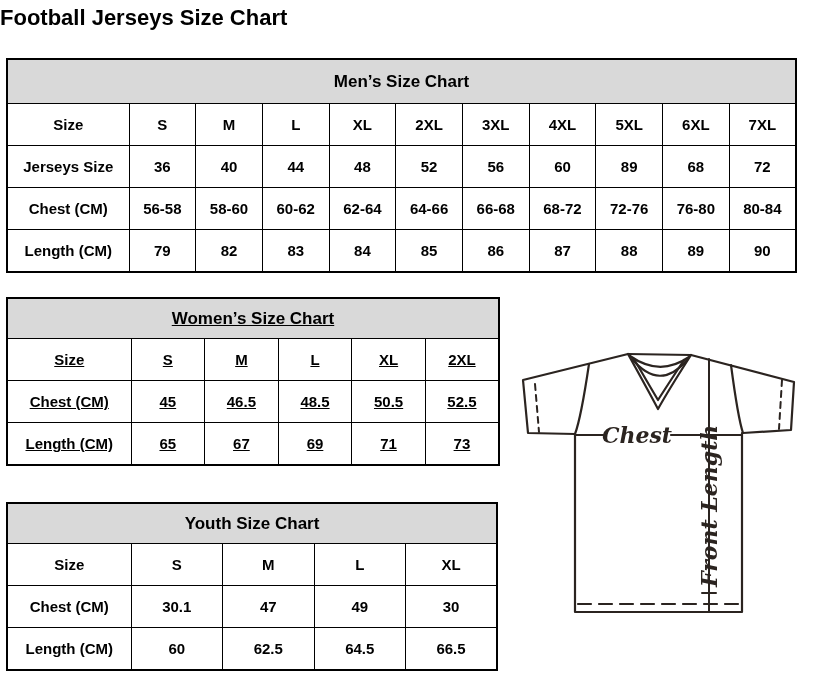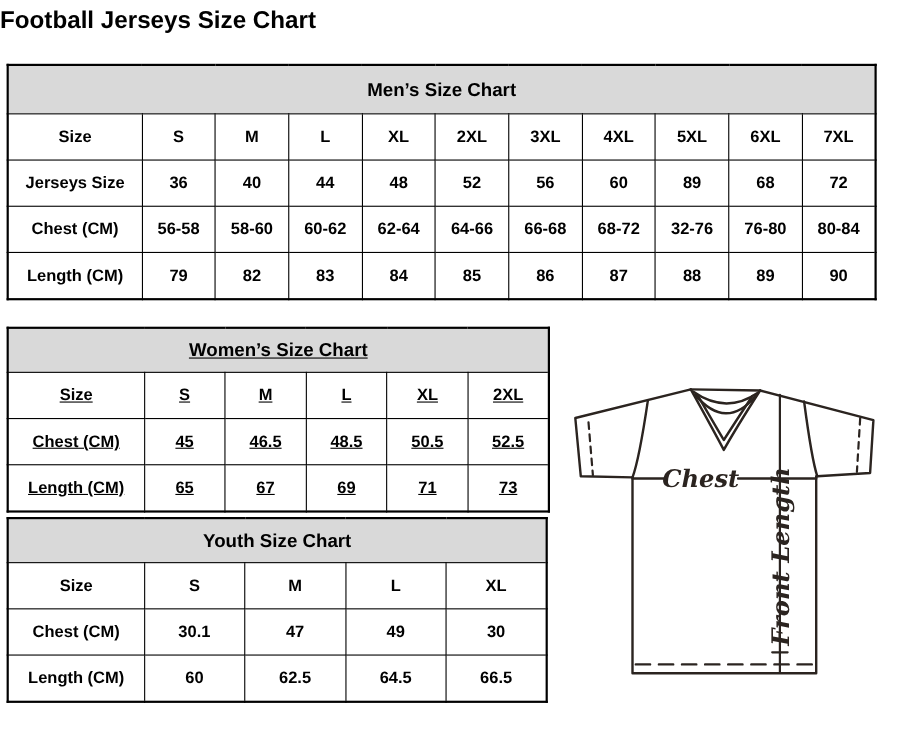--- a/index.html
+++ b/index.html
@@ -20,21 +20,21 @@
     border:1px solid #000;text-align:center;vertical-align:middle;
     font-size:15px;font-weight:bold;padding:0;overflow:hidden;
   }
   tr.title-row td{background:#d9d9d9;font-size:17px;}
   #men-table{left:6px;top:58px;width:791px;}
   #men-table td{height:41px}
   #men-table tr.title-row td{height:43px}
   #women-table{left:6px;top:297px;width:494px;text-decoration:underline;}
   #women-table td{height:41px}
   #women-table tr.title-row td{height:39px}
-  #youth-table{left:6px;top:470px;width:492px;}
+  #youth-table{left:6px;top:502px;width:492px;}
   #youth-table td{height:41px}
   #youth-table tr.title-row td{height:39px}
   #jersey{position:absolute;left:510px;top:330px;}
 </style>
 </head>
 <body>
 
 <div class="page-title">Football Jerseys Size Chart</div>
 
 <table id="men-table">
@@ -83,21 +83,21 @@
       </tr>
       <tr>
         <td>Chest (CM)</td>
         <td>56-58</td>
         <td>58-60</td>
         <td>60-62</td>
         <td>62-64</td>
         <td>64-66</td>
         <td>66-68</td>
         <td>68-72</td>
-        <td>32-76</td>
+        <td>72-76</td>
         <td>76-80</td>
         <td>80-84</td>
       </tr>
       <tr>
         <td>Length (CM)</td>
         <td>79</td>
         <td>82</td>
         <td>83</td>
         <td>84</td>
         <td>85</td>

